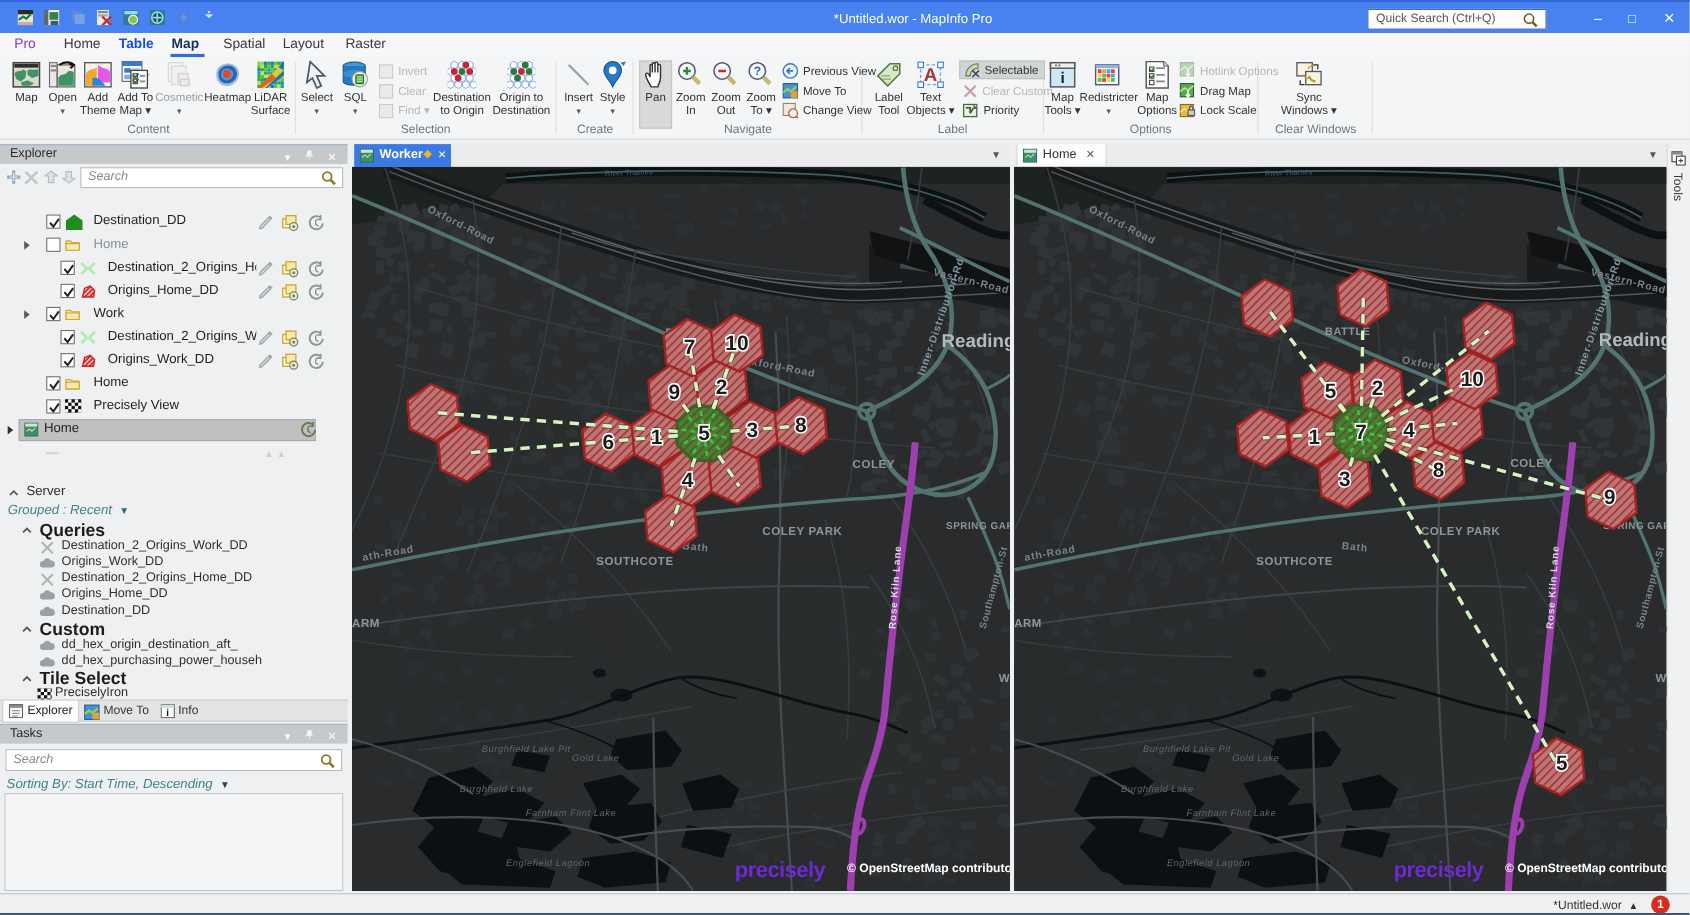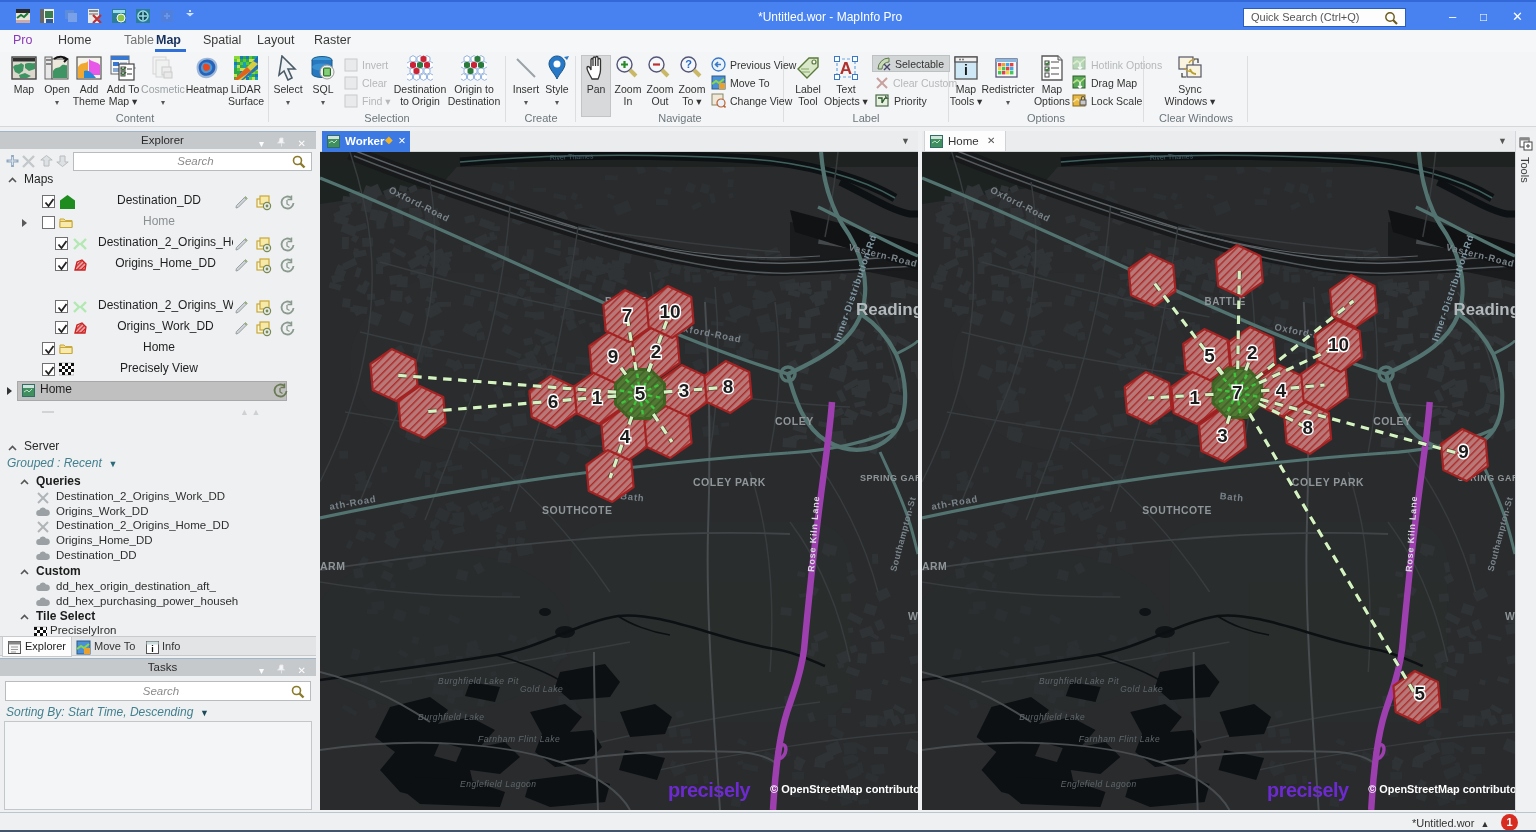--- a/index.html
+++ b/index.html
@@ -10,33 +10,33 @@
 .qsearch .mag{position:absolute;right:6px;top:2px;}
 .tabsrow{position:absolute;left:0;top:30px;width:1536px;height:22px;background:#f6f7f8;}
 .rtab{position:absolute;top:3px;font-size:12.5px;color:#3a3a3a;}
 .ribbon{position:absolute;left:0;top:52px;width:1536px;height:75px;background:#f4f5f6;border-bottom:1px solid #d5d8da;}
 .grplabel{position:absolute;top:60px;font-size:11px;color:#6b757b;text-align:center;}
 .gsep{position:absolute;top:4px;height:66px;width:1px;background:#dcdedf;}
 .bigbtn{position:absolute;top:3px;text-align:center;font-size:10.5px;color:#333;line-height:11.5px;}
 .bigbtn .ic{margin:0 auto 3px auto;width:26px;height:26px;position:relative;}
 .smallbtn{position:absolute;font-size:10.5px;color:#333;white-space:nowrap;display:flex;align-items:center;gap:4px;height:17px;}
 .smallbtn.dis{color:#b5b8ba;}
-.dock{position:absolute;left:0;top:131px;width:316px;height:683px;background:#eef0f1;text-align:center;}
+.dock{position:absolute;left:0;top:131px;width:316px;height:683px;background:#eef0f1;}
 .phead{position:relative;height:18px;background:#c6c9cc;color:#2a2a2a;font-size:11.5px;line-height:17px;padding-left:9px;border-top:1px solid #9fb6c9;}
 .phico{position:absolute;top:3px;color:#fdfdfd;font-size:10px;}
 .toolrow{position:relative;height:24px;}
 .searchbox{position:absolute;background:#fff;border:1px solid #b9bcbe;font-size:11.5px;font-style:italic;color:#8b8b8b;}
 .trow{position:absolute;height:20px;font-size:12px;color:#1f1f1f;white-space:nowrap;}
 .cb{position:absolute;width:13px;height:13px;background:#fff;border:1px solid #707070;top:2px;}
 .cb svg{position:absolute;left:0px;top:0px;}
 .exp{position:absolute;top:5px;width:0;height:0;}
 .exp.closed{border-left:5px solid #5a5a5a;border-top:4px solid transparent;border-bottom:4px solid transparent;}
 .rowicons{position:absolute;top:2px;display:flex;gap:7px;}
 .tbl{position:absolute;font-size:12px;color:#2a2a2a;white-space:nowrap;}
-.tbl.bold{font-weight:bold;font-size:12px;color:#1c1c1c;}
+.tbl.bold{font-weight:bold;font-size:16px;color:#1c1c1c;}
 .titem{position:absolute;font-size:11.5px;color:#2f2f2f;white-space:nowrap;}
 .mapwin{position:absolute;top:131px;}
 .maptabbar{height:21px;background:#ebeced;border-bottom:1px solid #d0d3d5;position:relative;}
 .mapbody{position:relative;overflow:hidden;background:#26282a;}
 .statusbar{position:absolute;left:0;top:812px;width:1536px;height:20px;background:#eef0f1;border-top:1px solid #b9c6cf;}
 .vstrip{position:absolute;left:1515px;top:131px;width:21px;height:681px;background:#f0f1f2;border-left:1px solid #d5d8da;}
 text{font-family:"Liberation Sans",sans-serif;}
 </style></head>
 <body>
 <div class="titlebar">
@@ -101,21 +101,21 @@
           <circle cx="6" cy="6" r="4.2" fill="none" stroke="#6b5a1a" stroke-width="1.4"></circle>
           <line x1="9" y1="9" x2="13" y2="13" stroke="#6b5a1a" stroke-width="2.2"></line>
         </svg></span></div>
 <span style="position:absolute;left:1449px;top:7px;color:#fff;font-size:13px">–</span>
     <span style="position:absolute;left:1480px;top:8px;color:#fff;font-size:12px">□</span>
     <span style="position:absolute;left:1512px;top:7px;color:#fff;font-size:13px">✕</span>
 </div>
 <div class="tabsrow">
     <span class="rtab" style="left:13px;color:#8a3bb8;font-weight:normal">Pro</span>
     <span class="rtab" style="left:58px;color:#3a3a3a;font-weight:normal">Home</span>
-    <span class="rtab" style="left:124px;color:#737373;font-weight:normal">Table</span>
+    <span class="rtab" style="left:108px;color:#1d4ed8;font-weight:bold">Table</span>
     <span class="rtab" style="left:156px;color:#17315e;font-weight:bold">Map</span>
     <span class="rtab" style="left:203px;color:#3a3a3a;font-weight:normal">Spatial</span>
     <span class="rtab" style="left:257px;color:#3a3a3a;font-weight:normal">Layout</span>
     <span class="rtab" style="left:314px;color:#3a3a3a;font-weight:normal">Raster</span>
     <div style="position:absolute;left:155px;top:19px;width:31px;height:3px;background:#2e6fd8;"></div>
   </div>
 <div class="ribbon">
     <div class="gsep" style="left:268px"></div>
     <div class="gsep" style="left:505px"></div>
     <div class="gsep" style="left:575px"></div>
@@ -462,28 +462,20 @@
           <g transform="rotate(180 6.5 7)">
             <path d="M4,12 l0,-6 -3.2,0 5.7,-4.5 5.7,4.5 -3.2,0 0,6 z" fill="#dde1e3" stroke="#b8bcbe"></path>
           </g>
         </svg></span>
       <div class="searchbox" style="left:73px;top:3px;width:239px;height:19px;line-height:17px;padding-left:6px">Search<span style="position:absolute;right:5px;top:2px"><svg width="14" height="14" viewBox="0 0 14 14" style="">
             <circle cx="5.5" cy="5.5" r="4" fill="none" stroke="#8a7a2a" stroke-width="1.6"></circle>
             <line x1="8.5" y1="8.5" x2="12.5" y2="12.5" stroke="#8a7a2a" stroke-width="2.4"></line>
           </svg></span></div>
     </div>
     <div style="position:absolute;left:0;top:0;width:316px;height:300px">
-      <div class="trow" style="left:0;top:41px;width:316px">
-        <span style="position:absolute;left:8px;top:5px">
-          <svg width="9" height="6" viewBox="0 0 9 6" style="display:block">
-            <path d="M1,5 L4.5,1.5 8,5" fill="none" stroke="#555" stroke-width="1.6"></path>
-          </svg>
-        </span>
-        <span style="position:absolute;left:24px">Maps</span>
-      </div>
       <div class="trow" style="left:0;top:62px;width:316px">
         <span class="cb" style="left:42px">
           <svg width="13" height="13" viewBox="0 0 13 13" style="">
             <path d="M2.5,6.5 l3,3.5 5,-7" stroke="#222" stroke-width="1.8" fill="none"></path>
           </svg>
         </span>
         <span style="position:absolute;left:59px;top:1px"><svg width="17" height="17" viewBox="0 0 17 17" style="">
             <path d="M8.5,1 L16,6.5 16,15 1,15 1,6.5 Z" fill="#1e8c1e"></path>
           </svg></span>
         <span style="position:absolute;left:85px;color:#1f1f1f;width:148px;overflow:hidden;white-space:nowrap">Destination_DD</span>
@@ -571,20 +563,33 @@
             <rect x="4" y="1" width="9" height="8" fill="#f7e9a8" stroke="#c9a83a" stroke-width="1.2"></rect>
             <circle cx="11" cy="11" r="3.6" fill="#e8eef0" stroke="#7a8a50" stroke-width="1.2"></circle>
             <circle cx="11" cy="11" r="1.4" fill="#7a8a50"></circle>
           </svg>
           <svg width="16" height="16" viewBox="0 0 16 16" style="">
             <path d="M12.5,3 a6,6 0 1 0 2,5" fill="none" stroke="#8a9a8e" stroke-width="1.8"></path>
             <path d="M12.5,0.5 l0,4 -4,0" fill="none" stroke="#8a9a8e" stroke-width="1.5"></path>
             <path d="M8,5 l0,4 2.5,1.5" fill="none" stroke="#8a9a8e" stroke-width="1.3"></path>
           </svg>
         </span>
+      </div>
+      <div class="trow" style="left:0;top:146px;width:316px">
+        <span class="exp closed" style="left:22px"></span>
+        <span class="cb" style="left:42px">
+          <svg width="13" height="13" viewBox="0 0 13 13" style="">
+            <path d="M2.5,6.5 l3,3.5 5,-7" stroke="#222" stroke-width="1.8" fill="none"></path>
+          </svg>
+        </span>
+        <span style="position:absolute;left:59px;top:1px"><svg width="15" height="15" viewBox="0 0 15 15" style="">
+            <path d="M1,4 l4,0 1.5,1.5 6.5,0 0,7 -12,0 z" fill="#f3dc8a" stroke="#c8a93c" stroke-width="1"></path>
+            <path d="M1,6.5 l12,0 0,6 -12,0 z" fill="#f8e9ae" stroke="#c8a93c" stroke-width="1"></path>
+          </svg></span>
+        <span style="position:absolute;left:85px;color:#1f1f1f;width:148px;overflow:hidden;white-space:nowrap">Work</span>
       </div>
       <div class="trow" style="left:0;top:167px;width:316px">
         <span class="cb" style="left:55px">
           <svg width="13" height="13" viewBox="0 0 13 13" style="">
             <path d="M2.5,6.5 l3,3.5 5,-7" stroke="#222" stroke-width="1.8" fill="none"></path>
           </svg>
         </span>
         <span style="position:absolute;left:72px;top:1px"><svg width="16" height="16" viewBox="0 0 16 16" style="">
             <g stroke="#b2e8b2" stroke-width="2.4" fill="none">
               <path d="M2,3 L7,8 2,13"></path>

